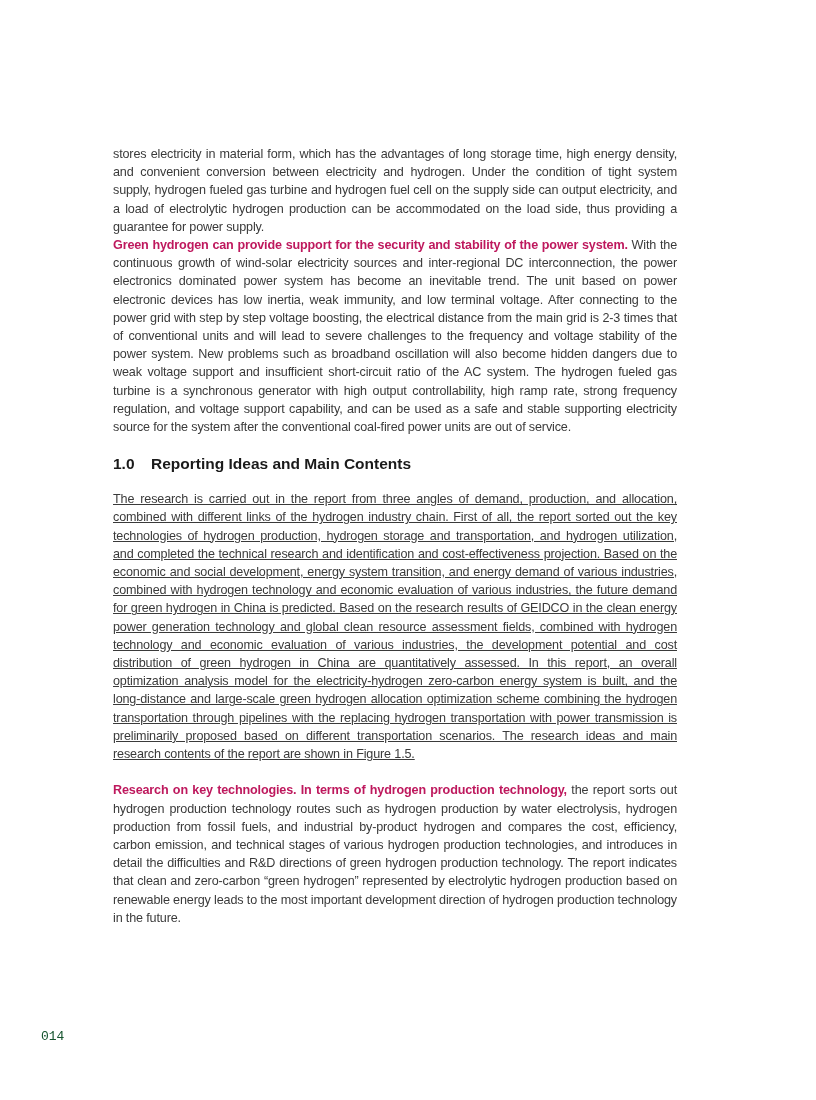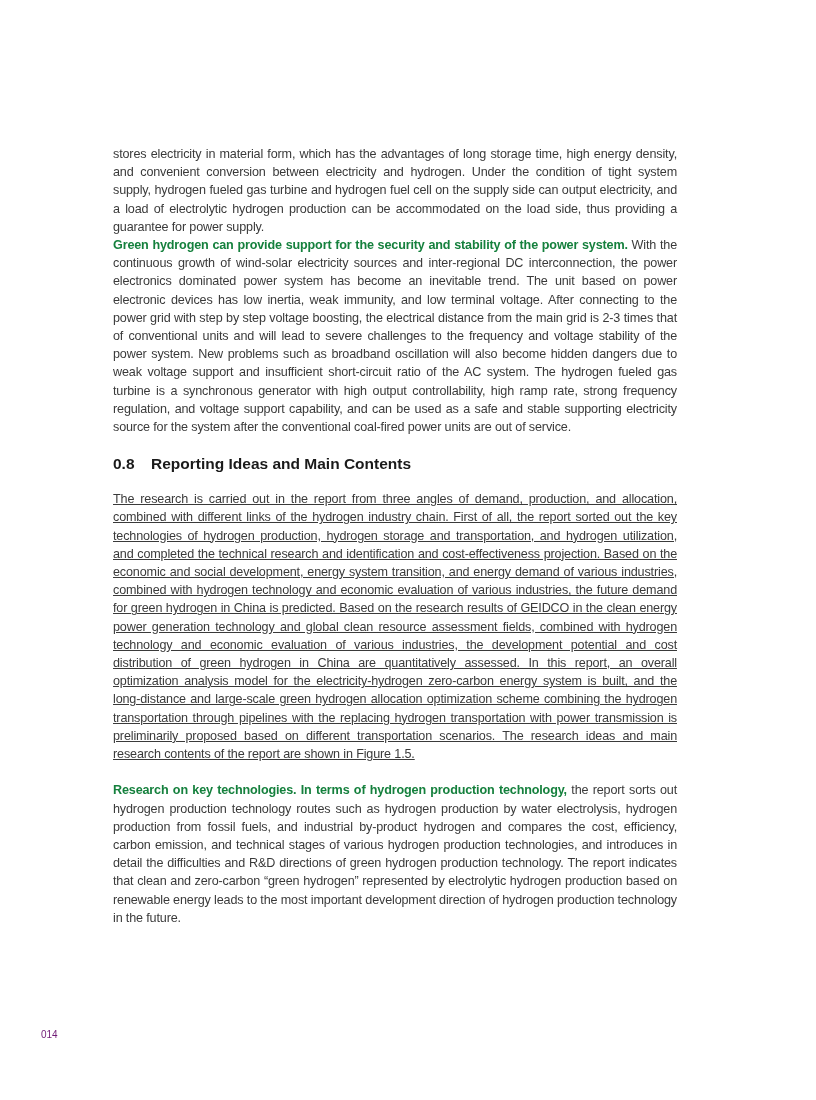--- a/index.html
+++ b/index.html
@@ -7,48 +7,48 @@
   .page { position: absolute; left: 113px; top: 124px; width: 564px; margin-top: 21px; }
   p.body {
     margin: 0;
     font-family: "Liberation Sans", sans-serif;
     font-size: 12.6px;
     line-height: 18.2px;
     color: #3a3a3a;
     text-align: justify;
     letter-spacing: -0.15px;
   }
-  p.body b { color: #15803d; font-weight: bold; }
+  p.body b { color: #be185d; font-weight: bold; }
   .p1 { margin-top: 0; }
   .p2 { margin-top: 18px; }
   h2.section {
     margin: 17px 0 0 0;
     font-family: "Liberation Sans", sans-serif;
     font-size: 15.5px;
     font-weight: bold;
     color: #1a1a1a;
     line-height: 22px;
   }
   h2.section .num { display: inline-block; width: 38px; }
   .p3 { margin-top: 15px !important; text-decoration: underline; }
   .p4 { margin-top: 18px !important; }
   .page-number {
     position: absolute; left: 41px; top: 1029px;
-    font-family: Liberation Sans, sans-serif;
-    font-size: 10px; color: #701a75;
+    font-family: Liberation Mono, monospace;
+    font-size: 13px; color: #14532d;
   }
 </style>
 </head>
 <body>
 
 <div class="page">
   <p class="body p1"><b></b><span>stores electricity in material form, which has the advantages of long storage time, high energy density, and convenient conversion between electricity and hydrogen. Under the condition of tight system supply, hydrogen fueled gas turbine and hydrogen fuel cell on the supply side can output electricity, and a load of electrolytic hydrogen production can be accommodated on the load side, thus providing a guarantee for power supply.</span></p>
 
   <p class="body p2"><b>Green hydrogen can provide support for the security and stability of the power system.</b><span> With the continuous growth of wind-solar electricity sources and inter-regional DC interconnection, the power electronics dominated power system has become an inevitable trend. The unit based on power electronic devices has low inertia, weak immunity, and low terminal voltage. After connecting to the power grid with step by step voltage boosting, the electrical distance from the main grid is 2-3 times that of conventional units and will lead to severe challenges to the frequency and voltage stability of the power system. New problems such as broadband oscillation will also become hidden dangers due to weak voltage support and insufficient short-circuit ratio of the AC system. The hydrogen fueled gas turbine is a synchronous generator with high output controllability, high ramp rate, strong frequency regulation, and voltage support capability, and can be used as a safe and stable supporting electricity source for the system after the conventional coal-fired power units are out of service.</span></p>
 
-  <h2 class="section"><span class="num">0.8</span><span>Reporting Ideas and Main Contents</span></h2>
+  <h2 class="section"><span class="num">1.0</span><span>Reporting Ideas and Main Contents</span></h2>
 
   <p class="body p3"><b></b><span>The research is carried out in the report from three angles of demand, production, and allocation, combined with different links of the hydrogen industry chain. First of all, the report sorted out the key technologies of hydrogen production, hydrogen storage and transportation, and hydrogen utilization, and completed the technical research and identification and cost-effectiveness projection. Based on the economic and social development, energy system transition, and energy demand of various industries, combined with hydrogen technology and economic evaluation of various industries, the future demand for green hydrogen in China is predicted. Based on the research results of GEIDCO in the clean energy power generation technology and global clean resource assessment fields, combined with hydrogen technology and economic evaluation of various industries, the development potential and cost distribution of green hydrogen in China are quantitatively assessed. In this report, an overall optimization analysis model for the electricity-hydrogen zero-carbon energy system is built, and the long-distance and large-scale green hydrogen allocation optimization scheme combining the hydrogen transportation through pipelines with the replacing hydrogen transportation with power transmission is preliminarily proposed based on different transportation scenarios. The research ideas and main research contents of the report are shown in Figure 1.5.</span></p>
 
   <p class="body p4"><b>Research on key technologies. In terms of hydrogen production technology,</b><span> the report sorts out hydrogen production technology routes such as hydrogen production by water electrolysis, hydrogen production from fossil fuels, and industrial by-product hydrogen and compares the cost, efficiency, carbon emission, and technical stages of various hydrogen production technologies, and introduces in detail the difficulties and R&amp;D directions of green hydrogen production technology. The report indicates that clean and zero-carbon “green hydrogen” represented by electrolytic hydrogen production based on renewable energy leads to the most important development direction of hydrogen production technology in the future.</span></p>
 </div>
 
 <div class="page-number">014</div>
 
 </body></html>

